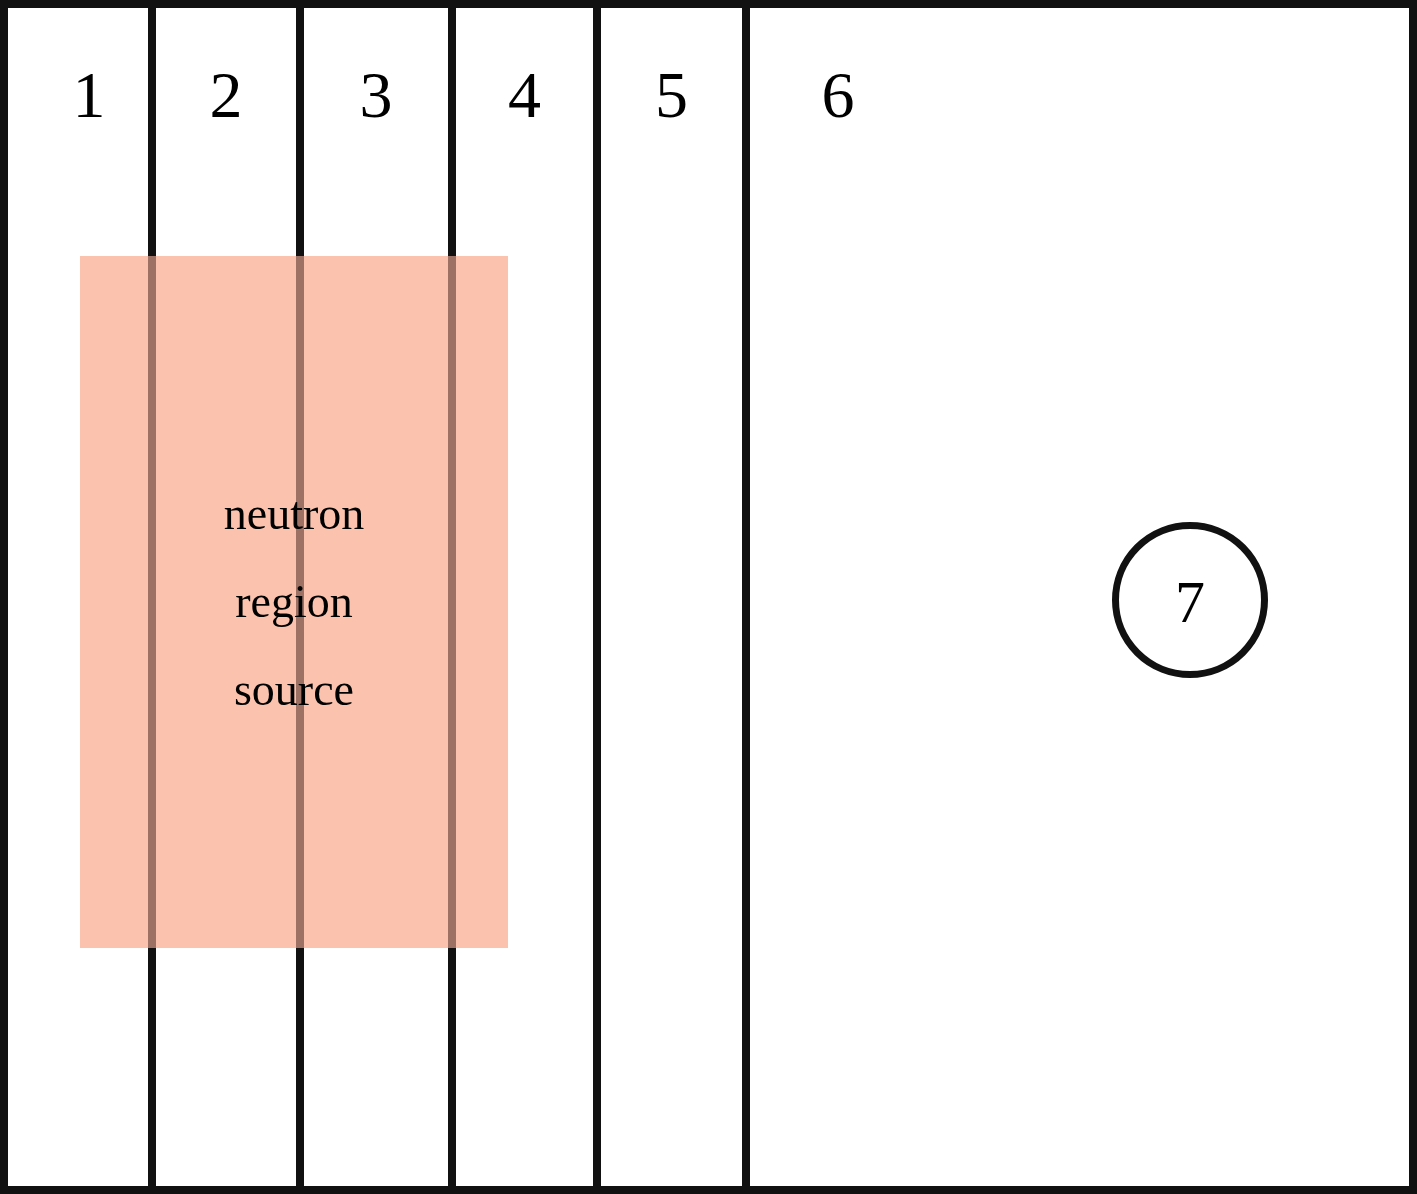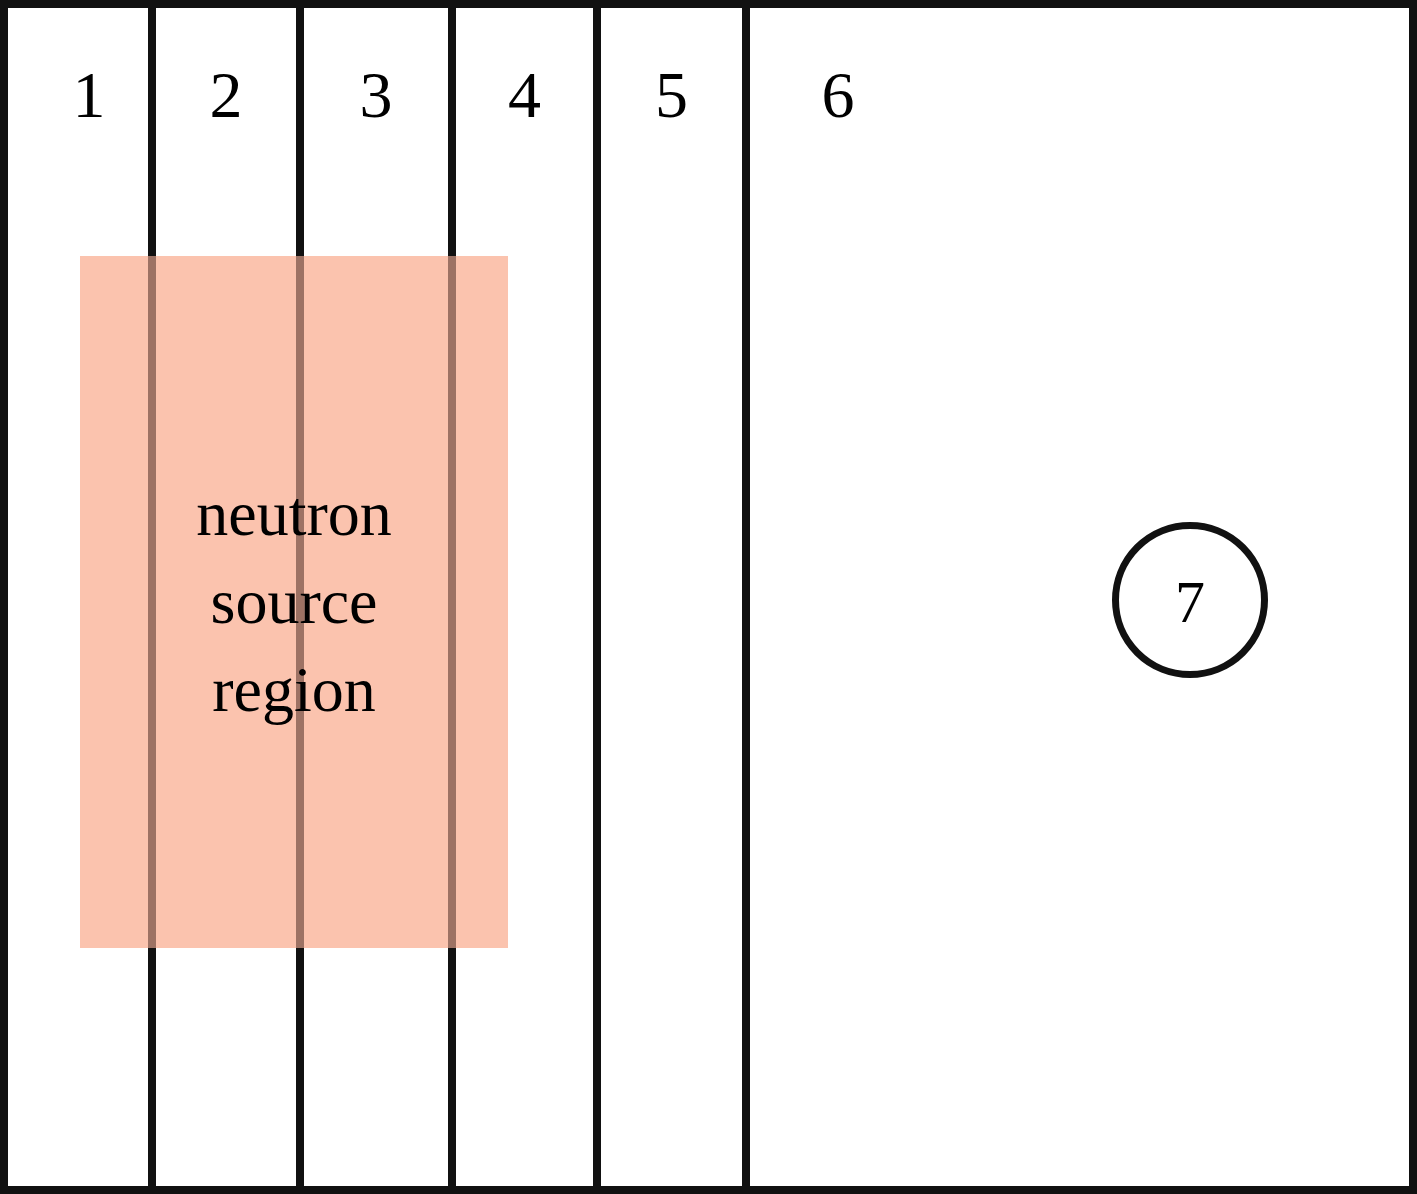--- a/index.html
+++ b/index.html
@@ -66,21 +66,21 @@
   }
 
   
   .region-caption {
     position: absolute;
     left: 80px;
     top: 470px;
     width: 428px;
     text-align: center;
     color: #000000;
-    font-size: 64px;
+    font-size: 46px;
     line-height: 88px;
     font-family: "Liberation Serif", "DejaVu Serif", serif;
   }
   .region-caption .cap-line {
     display: block;
   }
 
   
   .callout-circle {
     position: absolute;
@@ -117,22 +117,22 @@
   <div class="divider" style="left:448px;"></div>
   <div class="divider" style="left:593px;"></div>
   <div class="divider" style="left:742px;"></div>
 
   <div class="divider-tint" style="left:148px; top:256px; height:692px;"></div>
   <div class="divider-tint" style="left:296px; top:256px; height:692px;"></div>
   <div class="divider-tint" style="left:448px; top:256px; height:692px;"></div>
 
   <div class="region-caption">
     <span class="cap-line">neutron</span>
+    <span class="cap-line">region</span>
     <span class="cap-line">source</span>
-    <span class="cap-line">region</span>
   </div>
 
   <div class="layer-number" style="left:30px;  top:62px; width:118px;">1</div>
   <div class="layer-number" style="left:156px; top:62px; width:140px;">2</div>
   <div class="layer-number" style="left:304px; top:62px; width:144px;">3</div>
   <div class="layer-number" style="left:456px; top:62px; width:137px;">4</div>
   <div class="layer-number" style="left:601px; top:62px; width:141px;">5</div>
   <div class="layer-number" style="left:790px; top:62px; width:96px;">6</div>
 
   <div class="callout-circle">

